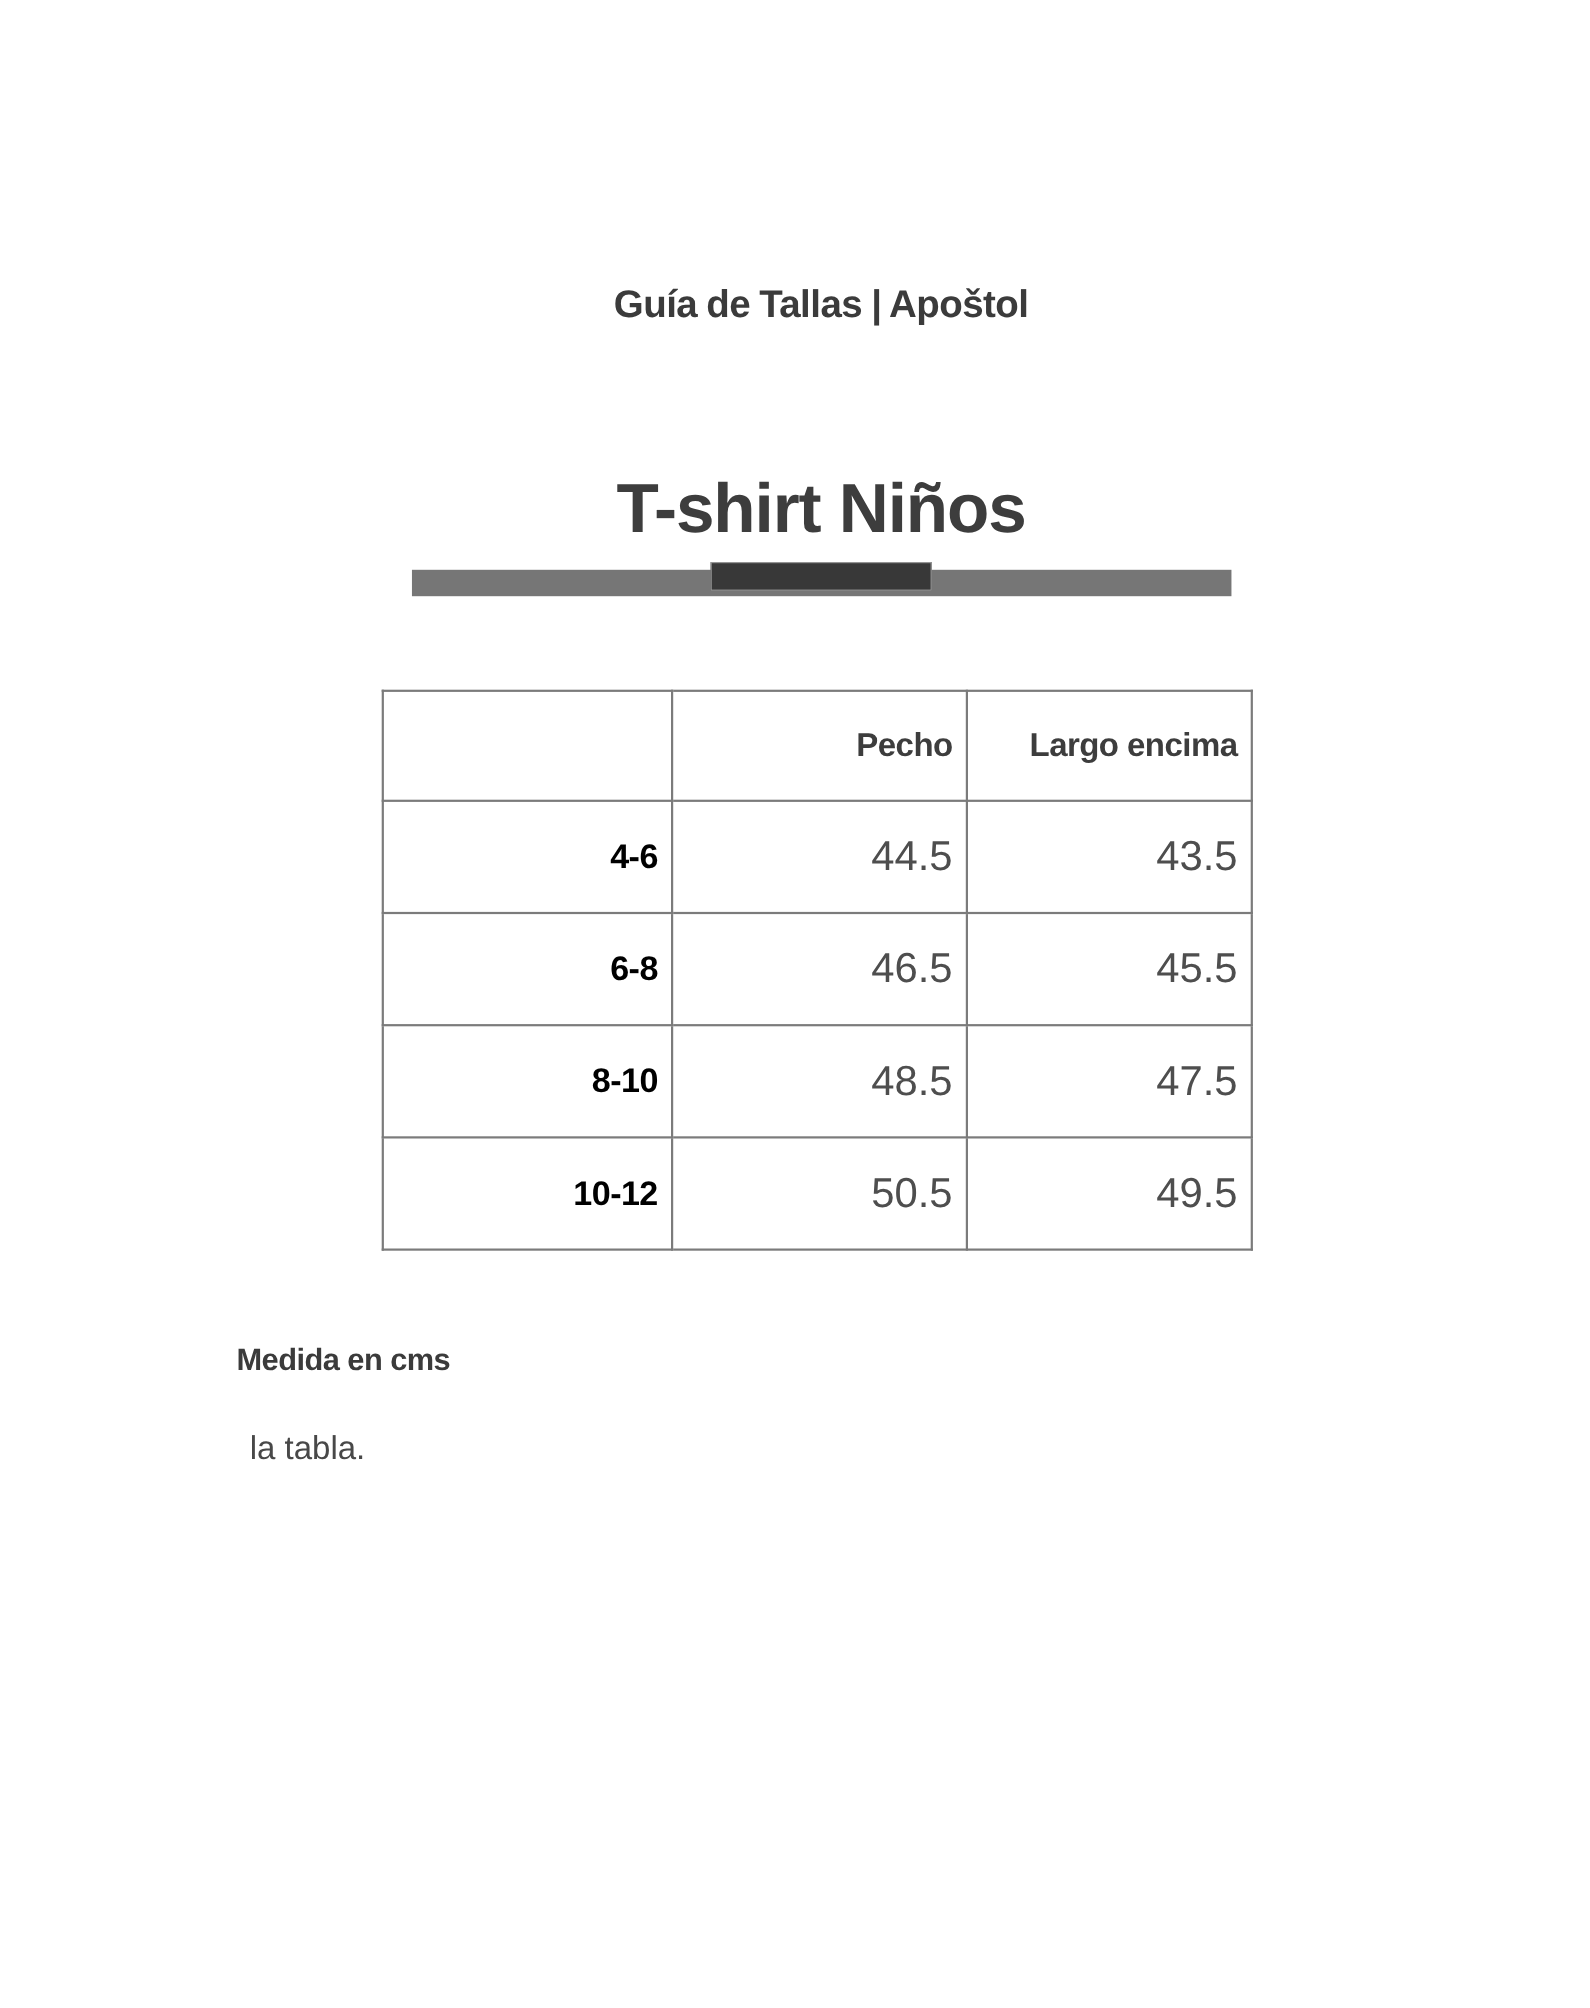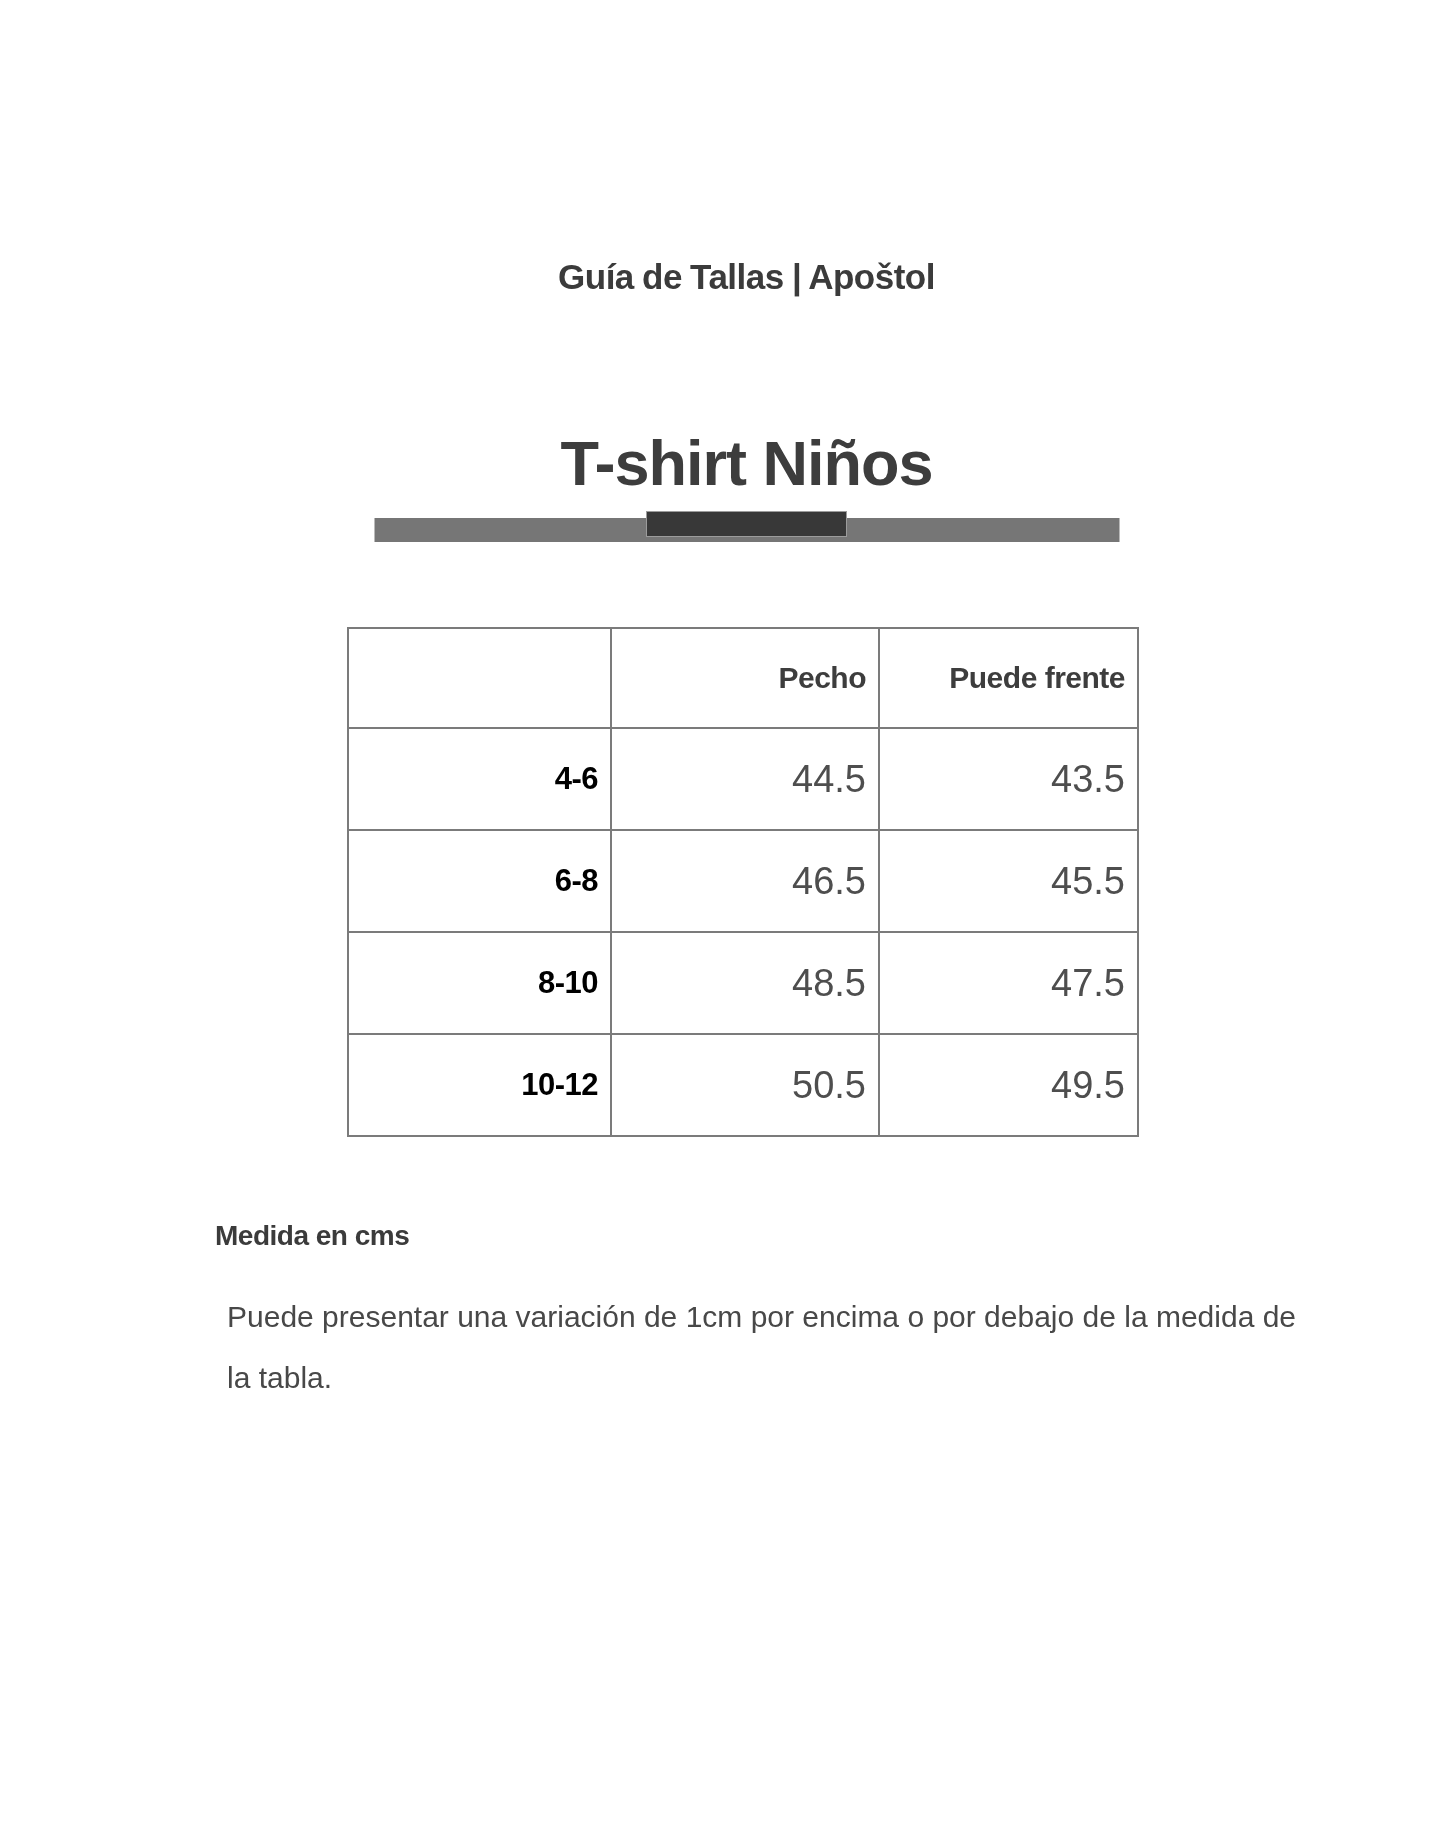--- a/index.html
+++ b/index.html
@@ -142,21 +142,21 @@
   <table class="size-table">
     <colgroup>
       <col style="width: 263px">
       <col style="width: 268px">
       <col style="width: 259px">
     </colgroup>
     <thead>
       <tr>
         <th></th>
         <th>Pecho</th>
-        <th>Puede frente</th>
+        <th>Largo encima</th>
       </tr>
     </thead>
     <tbody>
       <tr>
         <td class="size-cell">4-6</td>
         <td class="value-cell">44.5</td>
         <td class="value-cell">43.5</td>
       </tr>
       <tr>
         <td class="size-cell">6-8</td>
@@ -172,18 +172,17 @@
         <td class="size-cell">10-12</td>
         <td class="value-cell">50.5</td>
         <td class="value-cell">49.5</td>
       </tr>
     </tbody>
   </table>
 
   <div class="footnote">
     <div class="footnote-title">Medida en cms</div>
     <p class="footnote-body">
-      <span class="footnote-line">Puede presentar una variación de 1cm por encima o por debajo de la medida de</span>
       <span class="footnote-line">la tabla.</span>
     </p>
   </div>
 
 </div>
 
 </body></html>

